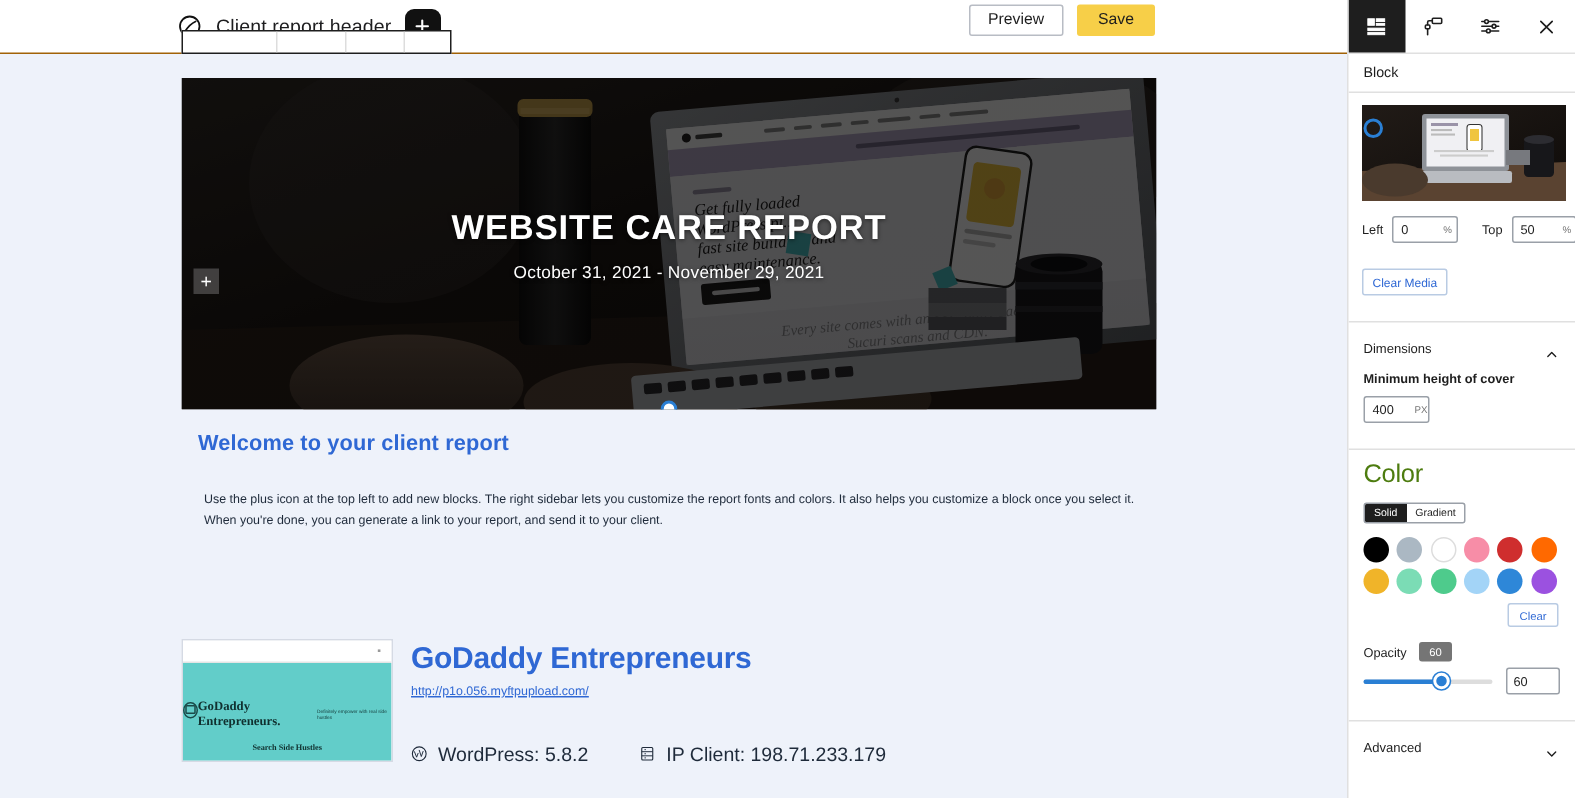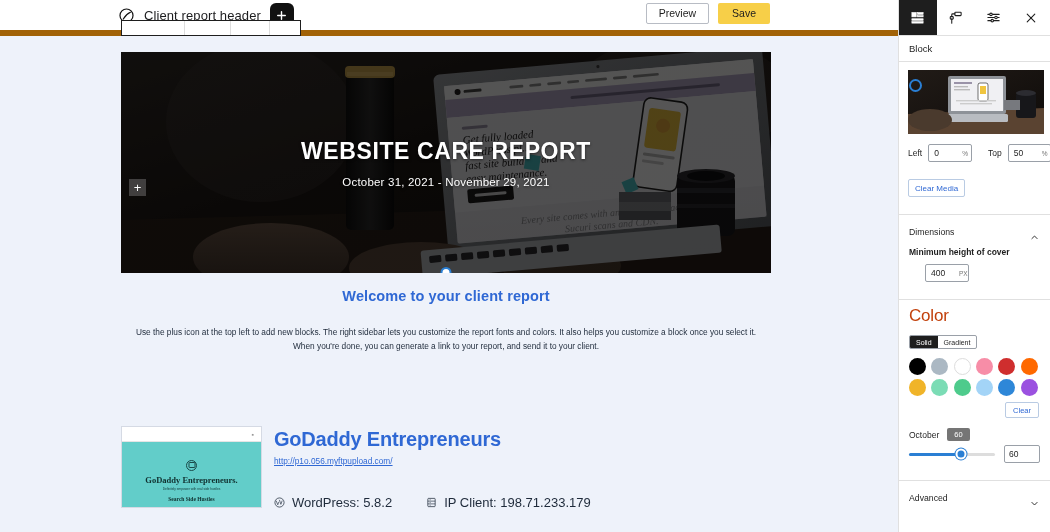--- a/index.html
+++ b/index.html
@@ -7,21 +7,21 @@
     width: 1050px; height: 532px;
     font-family: "Liberation Sans", sans-serif;
     background: #ffffff;
     overflow: hidden;
   }
   #app { position: relative; width: 1050px; height: 532px; }
 
   
   .topbar {
     position: absolute; left: 0; top: 0; width: 898px; height: 36px;
-    background: #ffffff; border-bottom: 6px solid #a16207;
+    background: #ffffff; border-bottom: 1px solid #a16207;
     display: flex; align-items: center;
   }
   .topbar-left { display: flex; align-items: center; margin-left: 118px; gap: 9px; }
   .gd-logo { width: 17px; height: 17px; display: block; }
   .header-title {
     font-size: 13px; color: #1d1d1f; font-weight: 400; letter-spacing: .1px;
     white-space: nowrap;
   }
   .plus-btn {
     width: 24px; height: 24px; border-radius: 6px; background: #111;
@@ -96,22 +96,22 @@
     color: #fff; font-size: 13px; line-height: 1; cursor: pointer;
   }
   .hero-handle {
     position: absolute; left: 50%; bottom: -5px; transform: translateX(-50%);
     width: 11px; height: 11px; border-radius: 50%;
     background: #fff; border: 2.5px solid #2a7fd4; cursor: ns-resize; z-index: 4;
   }
 
   
   .welcome {
-    position: absolute; left: 121px; top: 252px; width: 650px;
-    text-align: center;
+    position: absolute; left: 132px; top: 252px; width: 650px;
+    text-align: left;
   }
   .welcome-title {
     color: #2f68d4; font-size: 14.5px; font-weight: 700; letter-spacing: .1px;
   }
   .welcome-body {
     margin-top: 22px; color: #1e2a3a; font-size: 8.3px; line-height: 1.65;
     padding: 0 4px;
   }
 
   
@@ -125,21 +125,21 @@
   }
   .thumb-bar {
     height: 15px; background: #fff; border-bottom: 1px solid #e5e5e5;
     display: flex; align-items: center; justify-content: space-between;
     padding: 0 7px;
   }
   .thumb-bar span { font-family: Liberation Mono, monospace; font-weight: 700; font-size: 8px; color: #111; margin-top: 26px; }
   .thumb-bar i { font-size: 7px; color: #999; font-style: normal; }
   .thumb-body {
     height: 66px; background: #62cdc9;
-    display: flex; flex-direction: column; align-items: center; justify-content: center;
+    display: flex; flex-direction: row; align-items: center; justify-content: center;
     position: relative;
   }
   .thumb-icon {
     width: 11px; height: 11px; border-radius: 50%; border: 1px solid #1a4a49;
     margin-bottom: 4px; position: relative;
   }
   .thumb-icon::after {
     content: ""; position: absolute; left: 50%; top: 50%; transform: translate(-50%,-50%);
     width: 5px; height: 4px; border: 1px solid #1a4a49; border-radius: 1px;
   }
@@ -216,25 +216,25 @@
   .sb-divider { height: 1px; background: #e0e0e0; margin-top: 17px; }
 
   .panel-head {
     display: flex; align-items: center; justify-content: space-between;
     padding: 12px 11px 10px 10px;
   }
   .panel-head .ph-title { font-size: 8.7px; color: #1e1e1e; }
   .chev { width: 9px; height: 9px; display: block; }
 
   .field-label { padding: 0 10px; font-size: 8.5px; color: #1e1e1e; font-weight: 700; }
-  .minheight-row { padding: 7px 10px 0 26px; }
+  .minheight-row { padding: 7px 10px 0 10px; }
   .minheight-row .num-unit { width: 44px; }
 
   .color-heading {
-    padding: 6px 10px 0 10px; font-size: 17px; color: #c2410c; font-weight: 400; letter-spacing: -.2px;
+    padding: 6px 10px 0 10px; font-size: 17px; color: #4d7c0f; font-weight: 400; letter-spacing: -.2px;
   }
   .seg {
     margin: 9px 0 0 10px; display: inline-flex; border: 1px solid #9aa0a8; border-radius: 2px;
     overflow: hidden; height: 14px;
   }
   .seg div {
     font-size: 7px; display: flex; align-items: center; padding: 0 6px; cursor: pointer; color: #1e1e1e;
   }
   .seg div.on { background: #1e1e1e; color: #fff; }
   .swatches {
@@ -620,21 +620,21 @@
       <div class="sw" style="background:#9b51e0"></div>
     </div>
 
     <div class="clear-btn-wrap">
       <button class="clear-btn">Clear</button>
     </div>
 
     
     <div class="opacity-block">
       <div class="op-top">
-        <span class="op-label">October</span>
+        <span class="op-label">Opacity</span>
         <span class="op-bubble">60</span>
       </div>
       <div class="op-row">
         <div class="op-track">
           <div class="op-fill" style="width: 60%;"></div>
           <div class="op-knob" style="left: 60%;"></div>
         </div>
         <input class="op-input" value="60" style="">
       </div>
     </div>

